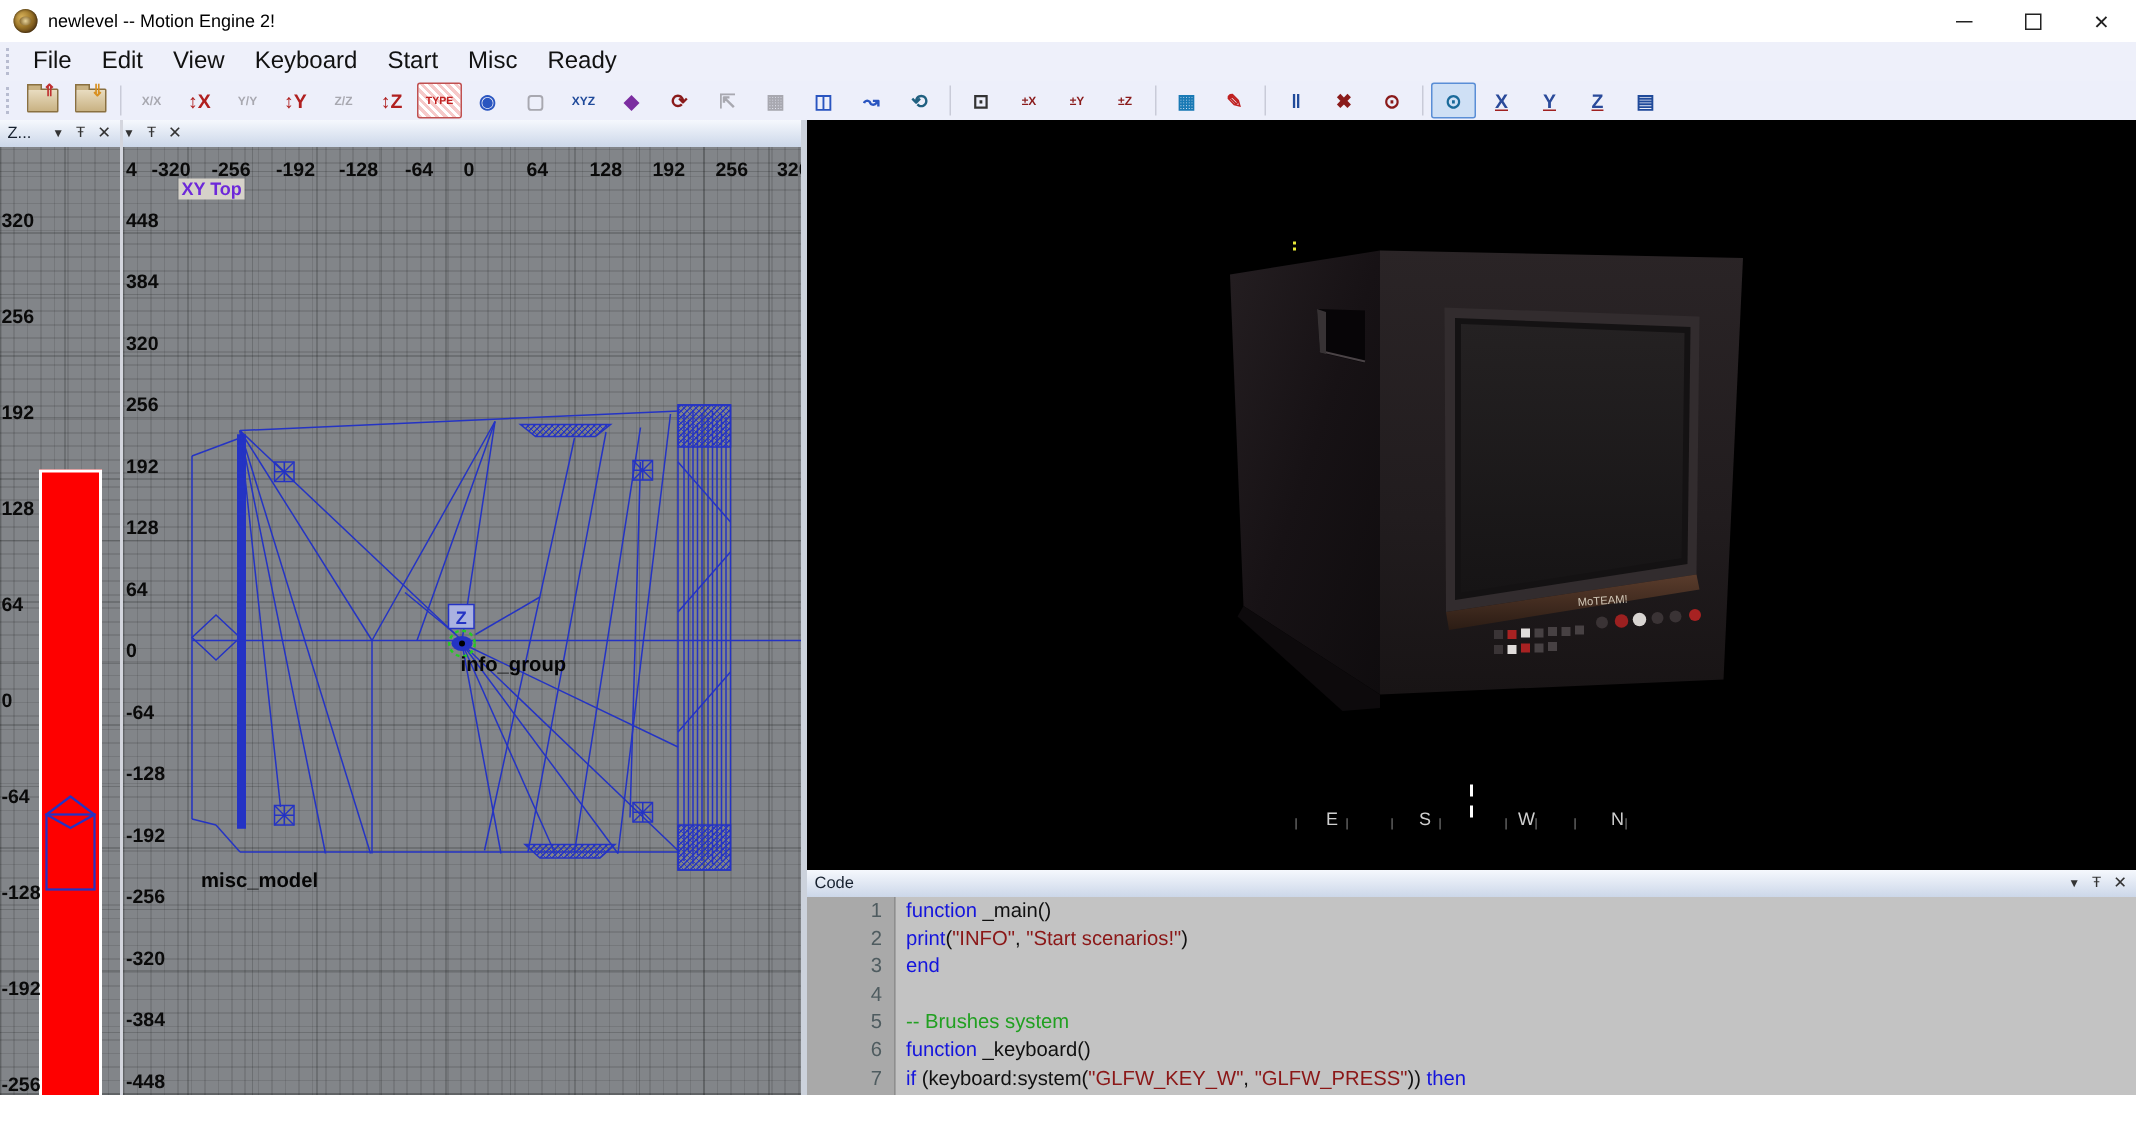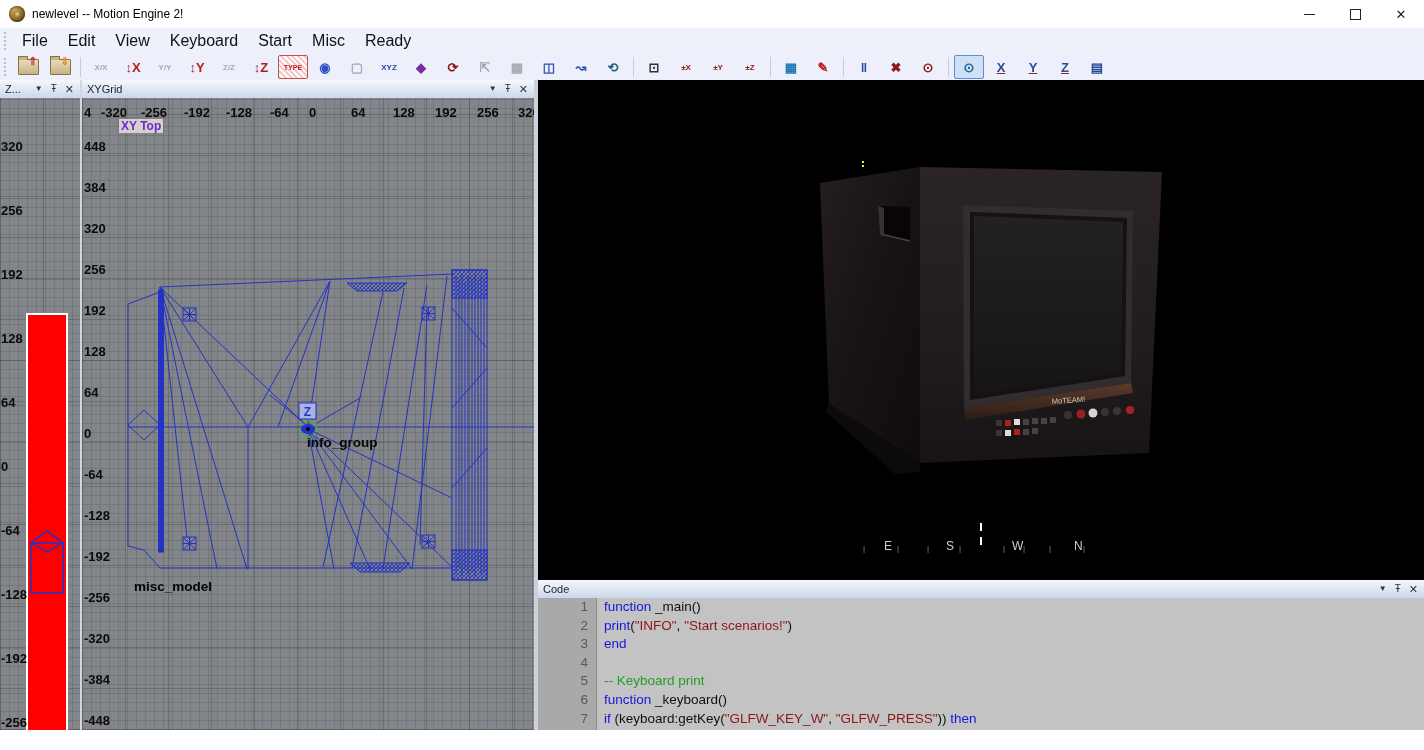--- a/index.html
+++ b/index.html
@@ -268,21 +268,20 @@
             <span class="ruler-num" style="left: 1px; top: 426px;">-64</span>
             <span class="ruler-num" style="left: 1px; top: 490px;">-128</span>
             <span class="ruler-num" style="left: 1px; top: 554px;">-192</span>
             <span class="ruler-num" style="left: 1px; top: 618px;">-256</span>
           </div>
       </div>
     </div>
 
     <div style="position:absolute;left:82px;top:0;width:452px;height:650px;">
       <div class="panel-header" style="left:0;top:0;width:452px;">
-        <span class="ph-title">XYGrid</span>
         <span class="ph-icons">
           <span class="ph-ic">▼</span>
           <span class="ph-ic pin">Ŧ</span>
           <span class="ph-ic close">✕</span>
         </span>
       </div>
       <div class="xy-panel-body gridbg">
         <div id="xy-top-ruler">
             <span class="ruler-num" style="left: 2px; top: 8px;">4</span>
             <span class="ruler-num" style="left: 19px; top: 8px;">-320</span>
@@ -511,22 +510,22 @@
           <span class="ph-ic close">✕</span>
         </span>
       </div>
       <div class="code-body">
         <div class="code-gutter"></div>
         <div id="code-lines">
             <div class="code-line"><span class="ln">1</span><span class="src"><span class="tk-kw">function</span><span class="tk-pl"> _main()</span></span></div>
             <div class="code-line"><span class="ln">2</span><span class="src"><span class="tk-kw">print</span><span class="tk-pl">(</span><span class="tk-st">"INFO"</span><span class="tk-pl">, </span><span class="tk-st">"Start scenarios!"</span><span class="tk-pl">)</span></span></div>
             <div class="code-line"><span class="ln">3</span><span class="src"><span class="tk-kw">end</span></span></div>
             <div class="code-line"><span class="ln">4</span><span class="src"></span></div>
-            <div class="code-line"><span class="ln">5</span><span class="src"><span class="tk-cm">-- Keyboard print</span></span></div>
+            <div class="code-line"><span class="ln">5</span><span class="src"><span class="tk-cm">-- Brushes system</span></span></div>
             <div class="code-line"><span class="ln">6</span><span class="src"><span class="tk-kw">function</span><span class="tk-pl"> _keyboard()</span></span></div>
-            <div class="code-line"><span class="ln">7</span><span class="src"><span class="tk-kw">if</span><span class="tk-pl"> (keyboard:getKey(</span><span class="tk-st">"GLFW_KEY_W"</span><span class="tk-pl">, </span><span class="tk-st">"GLFW_PRESS"</span><span class="tk-pl">)) </span><span class="tk-kw">then</span></span></div>
+            <div class="code-line"><span class="ln">7</span><span class="src"><span class="tk-kw">if</span><span class="tk-pl"> (keyboard:system(</span><span class="tk-st">"GLFW_KEY_W"</span><span class="tk-pl">, </span><span class="tk-st">"GLFW_PRESS"</span><span class="tk-pl">)) </span><span class="tk-kw">then</span></span></div>
             <div class="code-line"><span class="ln">8</span><span class="src"><span class="tk-pl">        setDirection(</span><span class="tk-st">"FORWARD"</span><span class="tk-pl">)</span></span></div>
           </div>
       </div>
     </div>
   </div>
 
 </div>
 
 </body></html>

